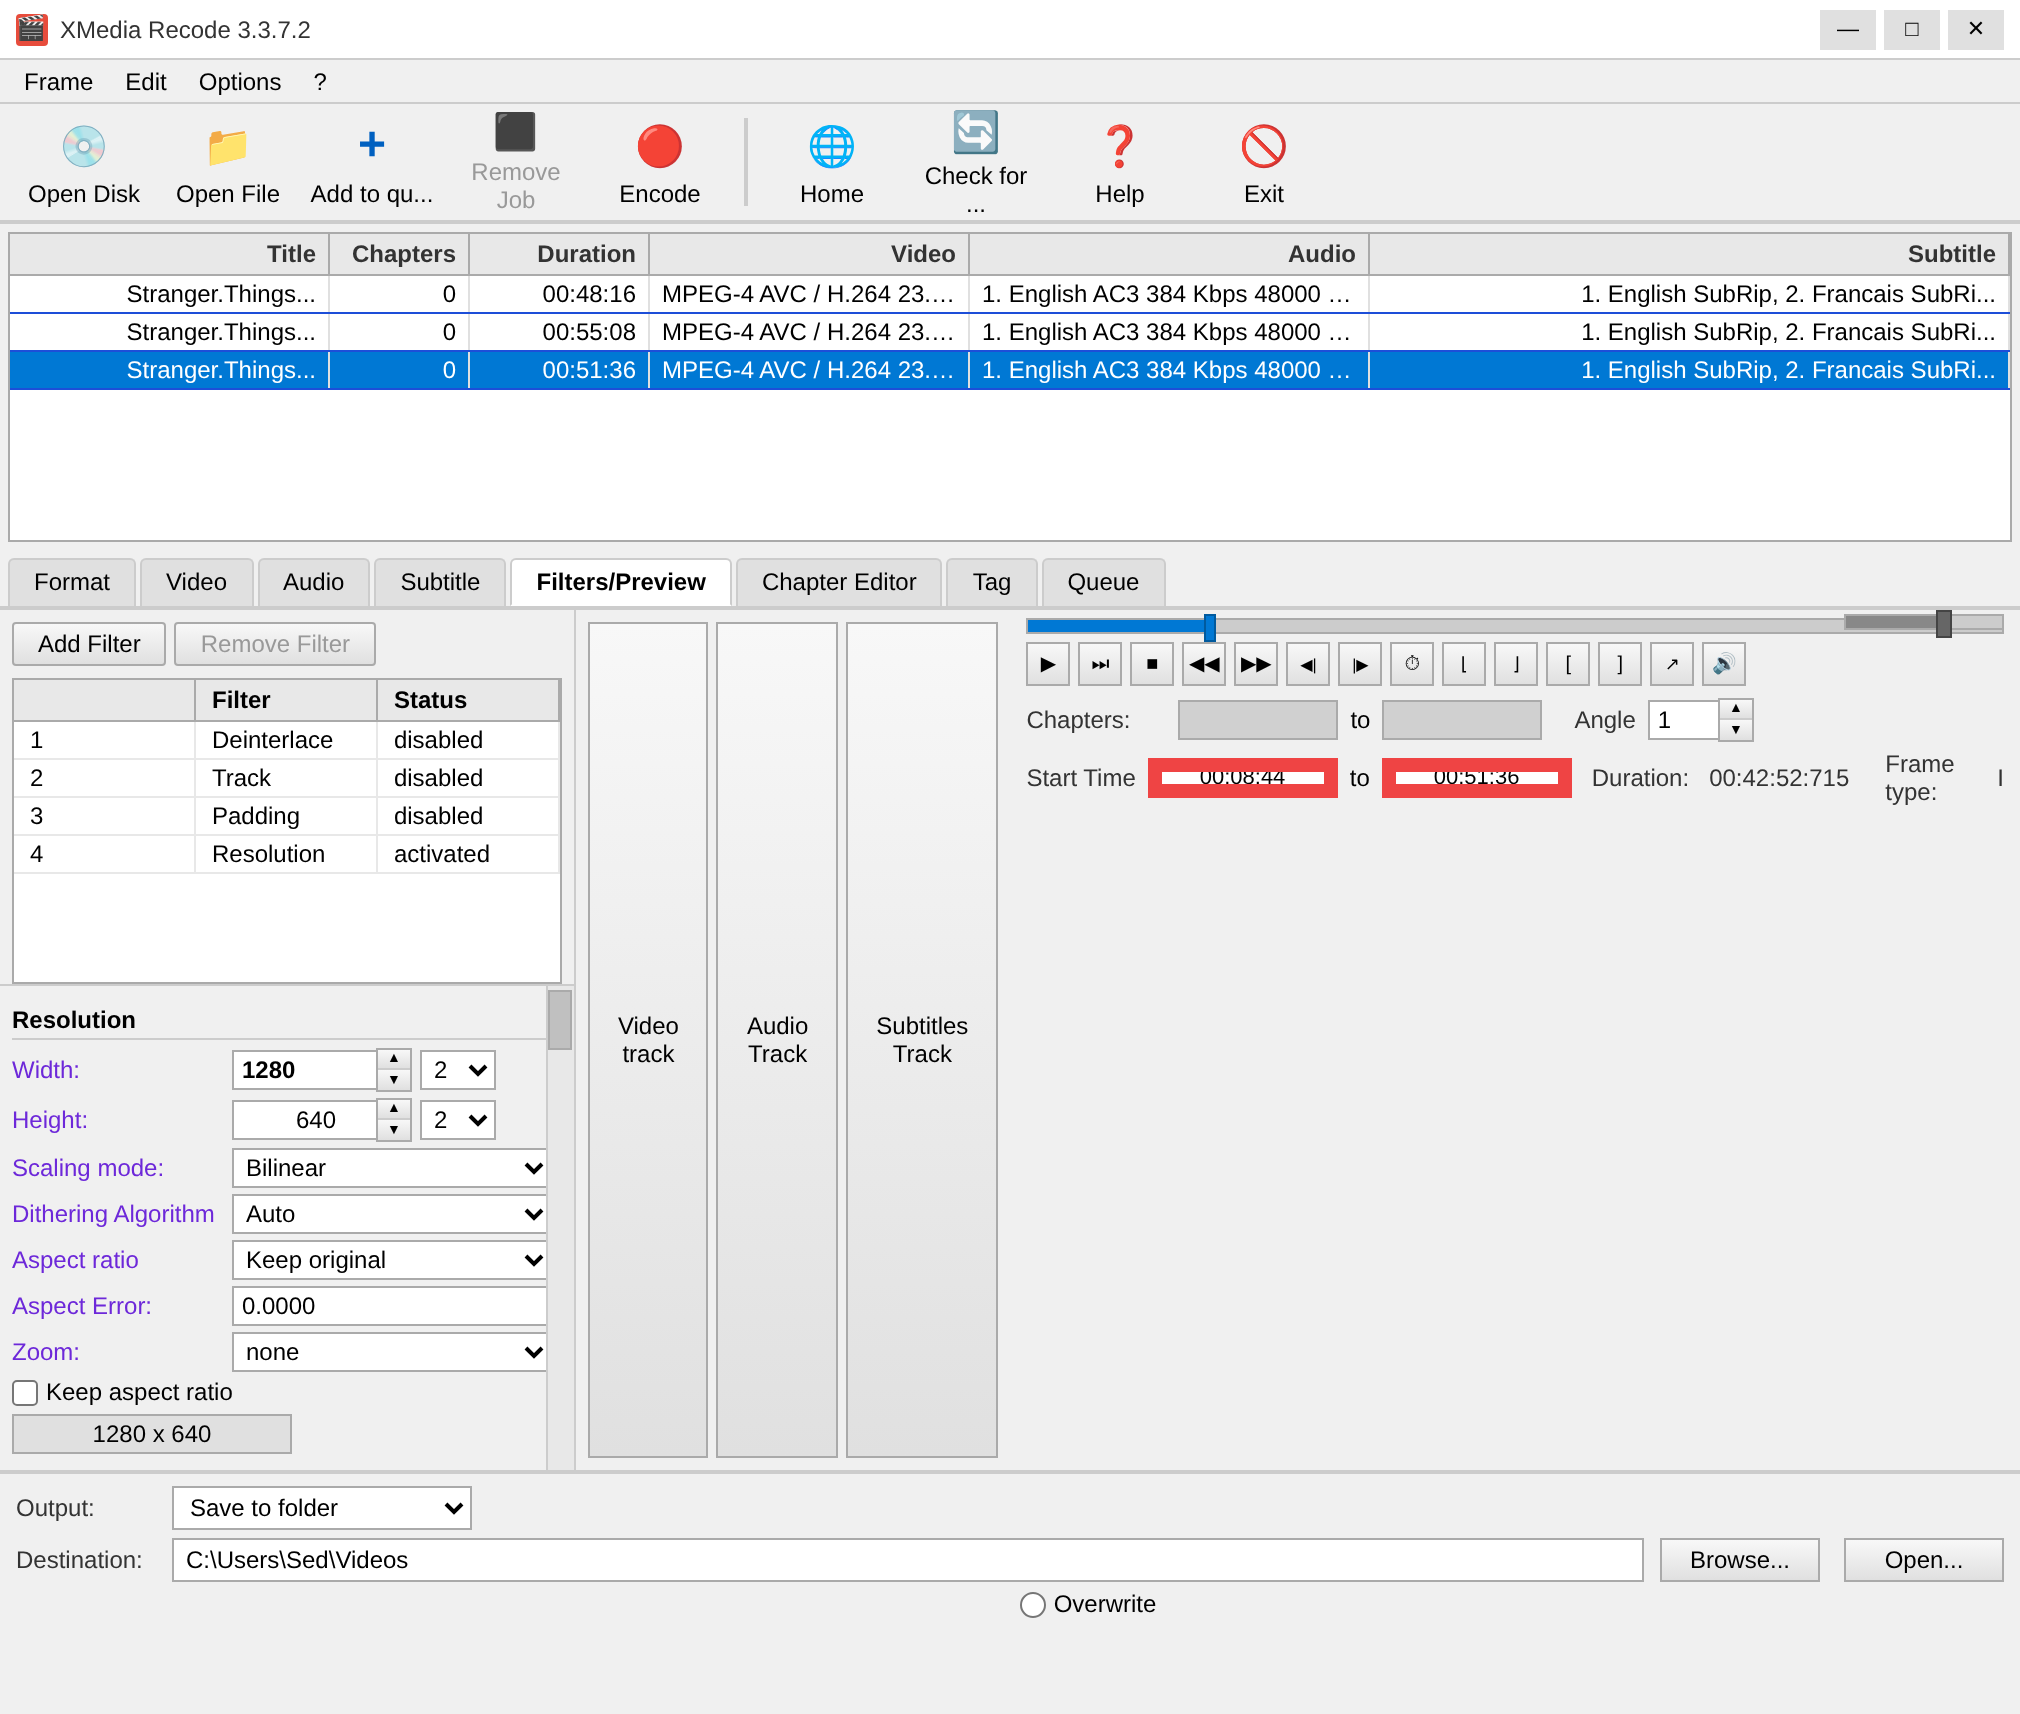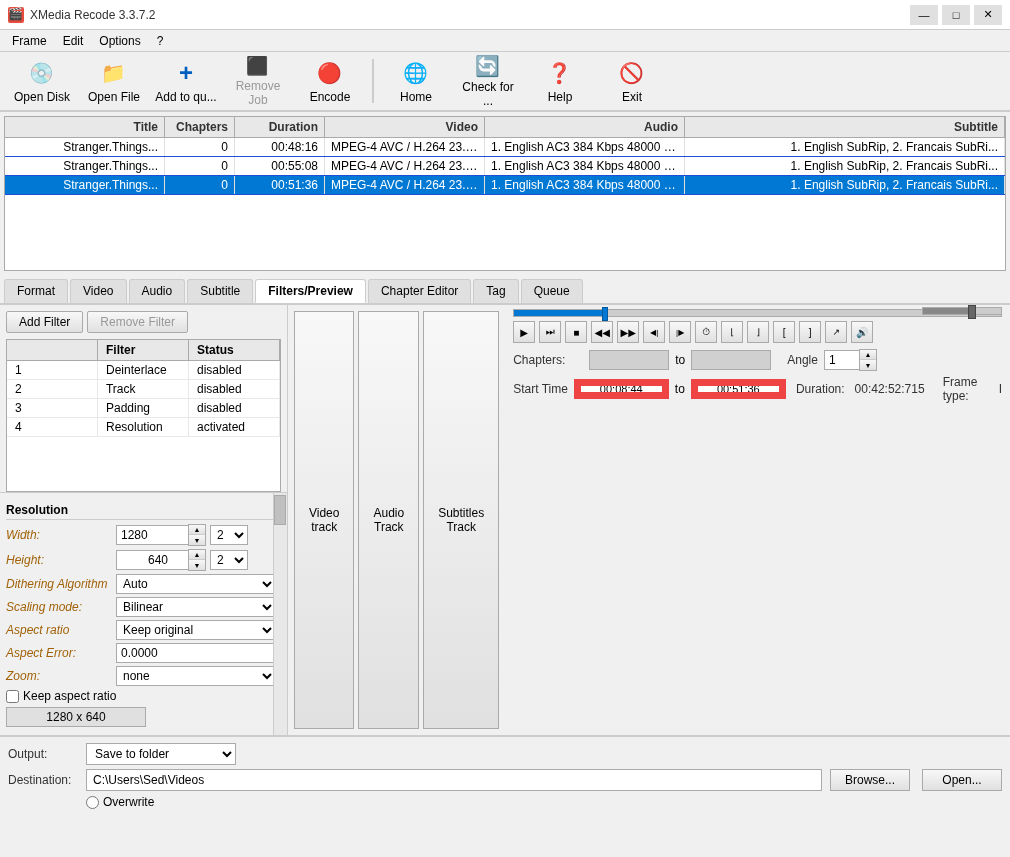--- a/index.html
+++ b/index.html
@@ -47,21 +47,21 @@
     .filter-table { background: white; margin: 0 6px; border: 1px solid #aaa; flex: 1; overflow: hidden; }
     .filter-table-header { display: flex; background: #e8e8e8; border-bottom: 1px solid #aaa; }
     .filter-table-header-cell { padding: 3px 8px; border-right: 1px solid #aaa; font-weight: bold; flex: 1; }
     .filter-table-row { display: flex; border-bottom: 1px solid #e8e8e8; }
     .filter-table-cell { padding: 2px 8px; flex: 1; border-right: 1px solid #e8e8e8; }
 
     
     .settings-panel { padding: 4px 6px; border-top: 1px solid #ccc; background: #f0f0f0; overflow-y: auto; }
     .settings-section-title { font-weight: bold; margin: 4px 0; padding: 2px 0; border-bottom: 1px solid #ccc; }
     .settings-row { display: flex; align-items: center; margin: 3px 0; }
-    .settings-label { width: 110px; color: #a16207; font-style: italic; }
+    .settings-label { width: 110px; color: #6d28d9; }
     .settings-stepper { width: 30px; border: 1px solid #aaa; padding: 1px 2px; background: white; height: 20px; }
     .settings-wide-select { width: 160px; border: 1px solid #aaa; padding: 1px 2px; background: white; height: 20px; }
     .settings-wide-input { width: 160px; border: 1px solid #aaa; padding: 1px 4px; background: white; height: 20px; }
     .checkbox-row { display: flex; align-items: center; gap: 4px; margin: 3px 0; }
 
     
     .right-panel { flex: 1; background: #2a2a2a; display: flex; flex-direction: row; }
     .video-track-buttons { display: flex; gap: 4px; padding: 6px; background: #f0f0f0; }
     .track-btn { padding: 3px 14px; border: 1px solid #aaa; background: linear-gradient(to bottom, #f8f8f8, #e0e0e0); cursor: pointer; }
 
@@ -91,21 +91,21 @@
 
     
     .bottom-bar { background: #f0f0f0; border-top: 2px solid #ccc; padding: 6px 8px; }
     .output-row { display: flex; align-items: center; gap: 8px; margin-bottom: 4px; }
     .output-label { width: 70px; color: #333; font-weight: normal; }
     .output-select { width: 150px; height: 22px; border: 1px solid #aaa; background: white; padding: 1px 4px; }
     .dest-row { display: flex; align-items: center; gap: 8px; margin-bottom: 4px; }
     .dest-label { width: 70px; color: #333; }
     .dest-input { flex: 1; height: 22px; border: 1px solid #aaa; background: white; padding: 1px 6px; }
     .browse-btn { width: 80px; height: 22px; border: 1px solid #aaa; background: linear-gradient(to bottom, #f8f8f8, #e0e0e0); cursor: pointer; }
-    .overwrite-row { display: flex; align-items: center; gap: 12px; padding-left: 78px; }
+    .overwrite-row { display: flex; align-items: center; gap: 12px; padding-left: 78px; justify-content: center; }
     .radio-option { display: flex; align-items: center; gap: 4px; cursor: pointer; }
 
     
     ::-webkit-scrollbar { width: 12px; }
     ::-webkit-scrollbar-track { background: #f0f0f0; }
     ::-webkit-scrollbar-thumb { background: #c0c0c0; border: 1px solid #aaa; }
 
     
     .spin-wrapper { display: flex; align-items: center; }
     .spin-input { width: 72px; height: 20px; border: 1px solid #aaa; border-right: none; padding: 1px 4px; background: white; }
@@ -256,21 +256,21 @@
 
     <div class="settings-panel" style="position:relative;">
       <div style="position:absolute; right:0; top:0; bottom:0; width:14px; background:#e8e8e8; border-left:1px solid #ccc;">
         <div style="width:12px; height:30px; background:#c0c0c0; border:1px solid #aaa; margin: 2px auto;"></div>
       </div>
       <div class="settings-section-title">Resolution</div>
 
       <div class="settings-row">
         <span class="settings-label">Width:</span>
         <div class="spin-wrapper">
-          <input class="spin-input" value="1280" style="width: 72px;">
+          <input class="spin-input" value="1280" style="width: 72px; font-weight: bold;">
           <div class="spin-btns">
             <button class="spin-btn">▲</button>
             <button class="spin-btn">▼</button>
           </div>
         </div>
         <select class="settings-stepper" style="width:38px; margin-left:4px; height:20px;">
           <option>2</option><option>1</option><option>3</option>
         </select>
       </div>
 
@@ -282,30 +282,30 @@
             <button class="spin-btn">▲</button>
             <button class="spin-btn">▼</button>
           </div>
         </div>
         <select class="settings-stepper" style="width:38px; margin-left:4px; height:20px;">
           <option>2</option><option>1</option><option>3</option>
         </select>
       </div>
 
       <div class="settings-row">
+        <span class="settings-label">Scaling mode:</span>
+        <select class="settings-wide-select">
+          <option>Bilinear</option><option>Bicubic</option><option>Lanczos</option>
+        </select>
+      </div>
+
+      <div class="settings-row">
         <span class="settings-label">Dithering Algorithm</span>
         <select class="settings-wide-select">
           <option>Auto</option><option>None</option>
-        </select>
-      </div>
-
-      <div class="settings-row">
-        <span class="settings-label">Scaling mode:</span>
-        <select class="settings-wide-select">
-          <option>Bilinear</option><option>Bicubic</option><option>Lanczos</option>
         </select>
       </div>
 
       <div class="settings-row">
         <span class="settings-label">Aspect ratio</span>
         <select class="settings-wide-select">
           <option>Keep original</option><option>4:3</option><option>16:9</option>
         </select>
       </div>
 

